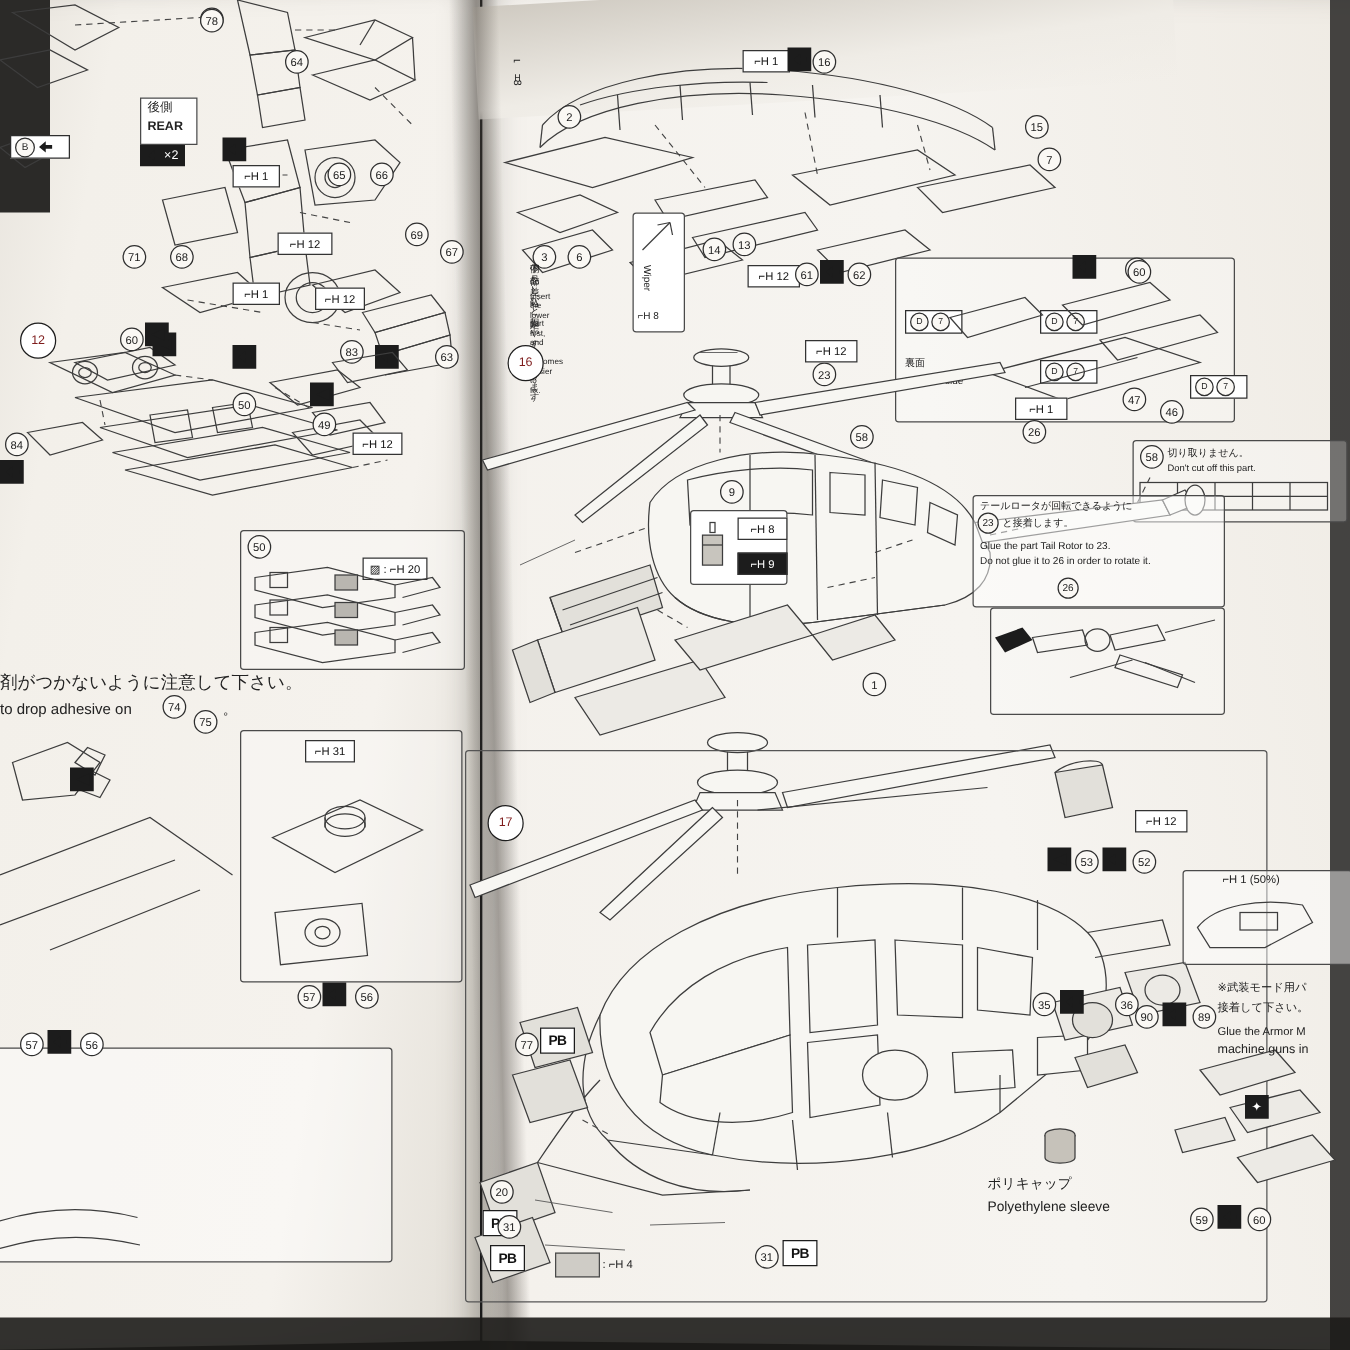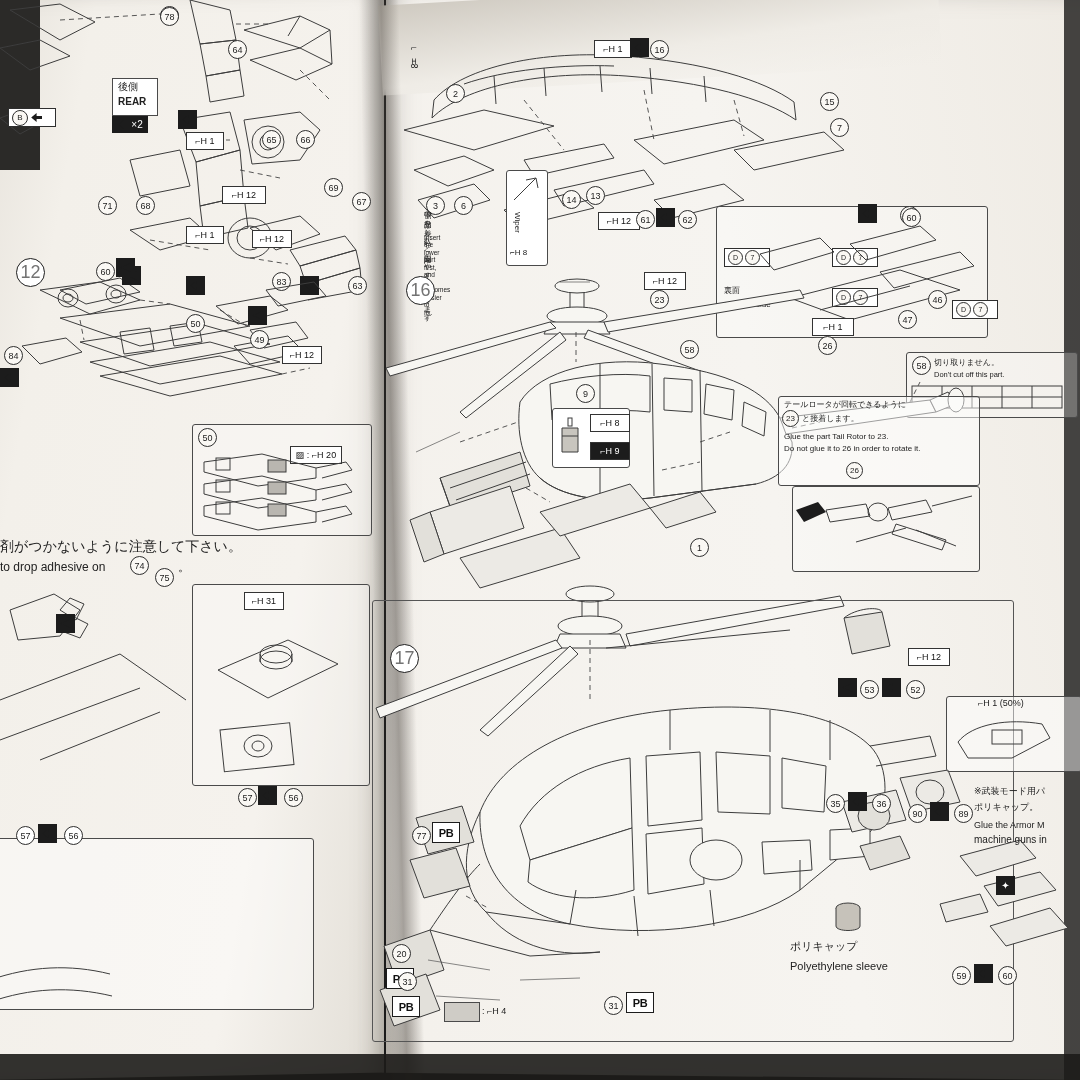--- a/index.html
+++ b/index.html
@@ -49,21 +49,21 @@
   .flag{position:absolute;border:1.2px solid #2e2e2e;background:#fff;
       height:17px;display:flex;align-items:center;gap:2px;padding:0 3px;font-size:9px;}
 
   
   .knife{display:inline-block;width:12px;height:12px;background:#1c1c1c;
       clip-path:polygon(10% 50%,55% 12%,55% 38%,100% 38%,100% 62%,55% 62%,55% 88%);}
   .arrowL{display:inline-block;width:12px;height:12px;background:#1c1c1c;
       clip-path:polygon(100% 10%,100% 90%,10% 50%);}
 
   .stepnum{position:absolute;border:1.6px solid #1e1e1e;border-radius:50%;
-      width:27px;height:27px;background:#fff;color:#737373;font-size:18px;
+      width:27px;height:27px;background:#fff;color:#7f1d1d;font-size:10px;
       display:flex;align-items:center;justify-content:center;}
 
   
   svg{position:absolute;overflow:visible;}
   .s{fill:none;stroke:#3d3d3d;stroke-width:1;}
   .sf{fill:#eceae5;stroke:#3d3d3d;stroke-width:1;}
   .sf2{fill:#e2e0da;stroke:#3d3d3d;stroke-width:1;}
   .sfw{fill:#f7f6f2;stroke:#3d3d3d;stroke-width:1;}
   .dash{fill:none;stroke:#444;stroke-width:.9;stroke-dasharray:5 4;}
   .thin{fill:none;stroke:#555;stroke-width:.7;}
@@ -369,21 +369,21 @@
       <path d="M120 58 L200 38 L214 52 L134 74 Z"></path>
       <path d="M30 84 L140 56 L200 76 L90 106 Z"></path>
       <path d="M60 96 L150 72"></path>
     </g>
   </svg>
   <div class="pn sm" style="left:900px;top:206px">55</div>
   <div class="pn sm" style="left:902px;top:208px">60</div>
   <div class="blk sq" style="left:858px;top:204px">
       <span class="knife"></span>
     </div>
-  <div class="pn sm" style="left:928px;top:290px">46</div>
+  <div class="pn sm" style="left:928px;top:320px">46</div>
   <div class="pn sm" style="left:898px;top:310px">47</div>
 
   <div class="panel" style="left:906px;top:352px;width:170px;height:64px"></div>
   <div class="pn sm" style="left:912px;top:356px">58</div>
   <div class="txt jp" style="left:934px;top:358px;font-size:8px">切り取りません。</div>
   <div class="txt" style="left:934px;top:370px;font-size:7.5px">Don't cut off this part.</div>
   <svg style="left:912px;top:382px;width:160px;height:32px">
     <g class="s">
         <rect x="0" y="4" width="150" height="22"></rect>
         <path d="M0 15 L150 15"></path>
@@ -594,29 +594,29 @@
   <div class="panel" style="left:946px;top:696px;width:134px;height:74px;background:rgba(255,255,255,.45)"></div>
   <div class="txt" style="left:978px;top:698px;font-size:9px">⌐H 1 (50%)</div>
   <svg style="left:952px;top:714px;width:126px;height:54px">
     <g class="s">
         <path d="M6 28 C20 10 56 4 90 10 L98 24 L60 44 L16 44 Z"></path>
         <rect x="40" y="16" width="30" height="14"></rect>
       </g>
   </svg>
 
   <div class="txt jp" style="left:974px;top:786px;font-size:9px">※武装モード用パ</div>
-  <div class="txt jp" style="left:974px;top:802px;font-size:9px">ポリキャップ。</div>
+  <div class="txt jp" style="left:974px;top:802px;font-size:9px">接着して下さい。</div>
   <div class="txt" style="left:974px;top:820px;font-size:9px">Glue the Armor M</div>
   <div class="txt" style="left:974px;top:834px;font-size:10px">machine guns in</div>
 
   <div class="pn sm" style="left:826px;top:794px">35</div>
   <div class="blk sq" style="left:848px;top:792px">
       <span class="knife"></span>
     </div>
-  <div class="pn sm" style="left:872px;top:794px">36</div>
+  <div class="pn sm" style="left:892px;top:794px">36</div>
   <div class="pn sm" style="left:908px;top:804px">90</div>
   <div class="blk sq" style="left:930px;top:802px">
       <span class="knife"></span>
     </div>
   <div class="pn sm" style="left:954px;top:804px">89</div>
   <div class="pn sm" style="left:952px;top:966px">59</div>
   <div class="blk sq" style="left:974px;top:964px">
       <span class="knife"></span>
     </div>
   <div class="pn sm" style="left:998px;top:966px">60</div>

